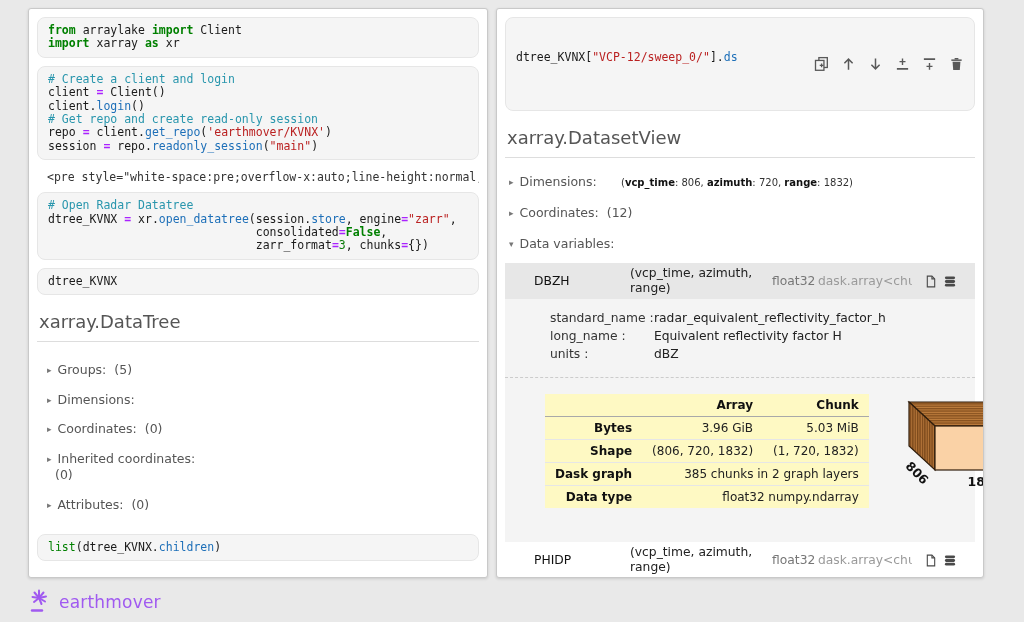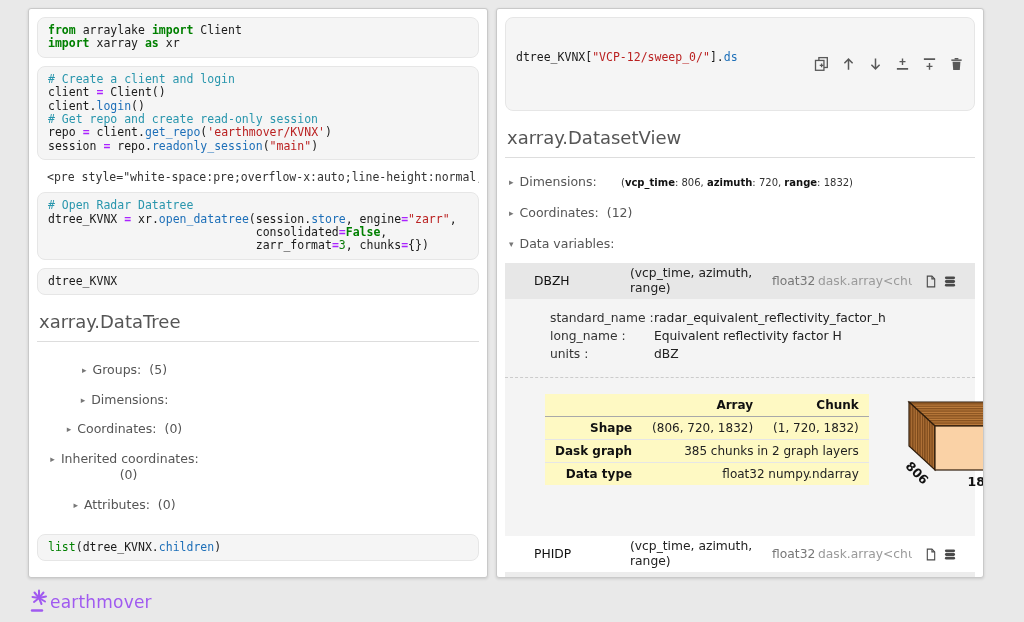--- a/index.html
+++ b/index.html
@@ -25,21 +25,21 @@
   .tk-txt{color:#1a1a1a;}
   .tk-plain{color:#333;}
   .tk-dim{color:#111;font-weight:bold;}
 
   .pre-output,.text-output{font-family:"DejaVu Sans Mono",monospace;font-size:11.5px;line-height:14px;
      color:#333;white-space:pre;overflow:hidden;margin:2px 0 8px 10px;flex:none;}
   .repr-title{font-size:18px;color:#555;margin:8px 0 0 2px;flex:none;}
   .hr{border-top:1px solid #ddd;margin:9px 0 0 0;flex:none;}
 
   
-  .tree-sections{margin:20px 0 0 10px;flex:none;text-align:center;}
+  .tree-sections{margin:20px 0 0 10px;flex:none;}
   .tree-sec{width:155px;font-size:12.5px;color:#555;line-height:16.5px;margin-bottom:13px;cursor:pointer;}
   .tri{color:#777;font-size:9px;margin-right:6px;vertical-align:1px;}
   .sec-count{margin-left:8px;margin-top:44px;}
   .bottom-group{margin-top:auto;flex:none;}
 
   
   .right-cell{padding-right:170px;}
   .cell-toolbar{position:absolute;right:10px;top:50%;transform:translateY(-50%);display:flex;gap:12px;align-items:center;}
   .tb-btn{width:15px;height:16px;cursor:pointer;display:inline-flex;}
   .tb-btn svg{width:100%;height:100%;}
@@ -69,21 +69,21 @@
   table.dask thead th{font-weight:bold;color:#111;border-bottom:1px solid #a9a9a9;}
   table.dask tbody th{font-weight:bold;color:#111;}
   table.dask tbody tr th,table.dask tbody tr td{border-top:1px solid #e6e6e6;}
   table.dask tbody tr:first-child th,table.dask tbody tr:first-child td{border-top:none;}
   .cube-box{margin-left:24px;margin-top:2px;flex:none;}
 
   .vars-list{margin-top:auto;flex:none;}
   .vars-list .varlike-row.shaded{background:#ececec;}
 
   
-  .brand{position:absolute;left:28px;top:589px;display:flex;align-items:center;}
+  .brand{position:absolute;left:28px;top:589px;display:flex;align-items:center;gap:9px;}
   .brand-name{font-size:17px;font-weight:500;color:#a05af0;letter-spacing:.2px;}
 </style>
 </head>
 <body>
 
 <div class="stage">
 
   <section class="panel left">
     <div class="code-cell"><div class="code-line"><span class="tk-kw">from</span><span class="tk-txt"> arraylake </span><span class="tk-kw">import</span><span class="tk-txt"> Client</span></div><div class="code-line"><span class="tk-kw">import</span><span class="tk-txt"> xarray </span><span class="tk-kw">as</span><span class="tk-txt"> xr</span></div></div>
     <div class="code-cell"><div class="code-line"><span class="tk-com"># Create a client and login</span></div><div class="code-line"><span class="tk-txt">client </span><span class="tk-op">=</span><span class="tk-txt"> Client()</span></div><div class="code-line"><span class="tk-txt">client.</span><span class="tk-fn">login</span><span class="tk-txt">()</span></div><div class="code-line"><span class="tk-com"># Get repo and create read-only session</span></div><div class="code-line"><span class="tk-txt">repo </span><span class="tk-op">=</span><span class="tk-txt"> client.</span><span class="tk-fn">get_repo</span><span class="tk-txt">(</span><span class="tk-str">'earthmover/KVNX'</span><span class="tk-txt">)</span></div><div class="code-line"><span class="tk-txt">session </span><span class="tk-op">=</span><span class="tk-txt"> repo.</span><span class="tk-fn">readonly_session</span><span class="tk-txt">(</span><span class="tk-str">"main"</span><span class="tk-txt">)</span></div></div>
@@ -194,20 +194,25 @@
       <div class="dask-wrap">
         <table class="dask" id="dask-table">
             <thead>
               <tr>
                 <th></th>
                 <th>Array</th>
                 <th>Chunk</th>
               </tr>
             </thead>
             <tbody>
+              <tr>
+                <th>Bytes</th>
+                <td>3.96 GiB</td>
+                <td>5.03 MiB</td>
+              </tr>
               <tr>
                 <th>Shape</th>
                 <td>(806, 720, 1832)</td>
                 <td>(1, 720, 1832)</td>
               </tr>
               <tr>
                 <th>Dask graph</th>
                 <td colspan="2">385 chunks in 2 graph layers</td>
               </tr>
               <tr>

